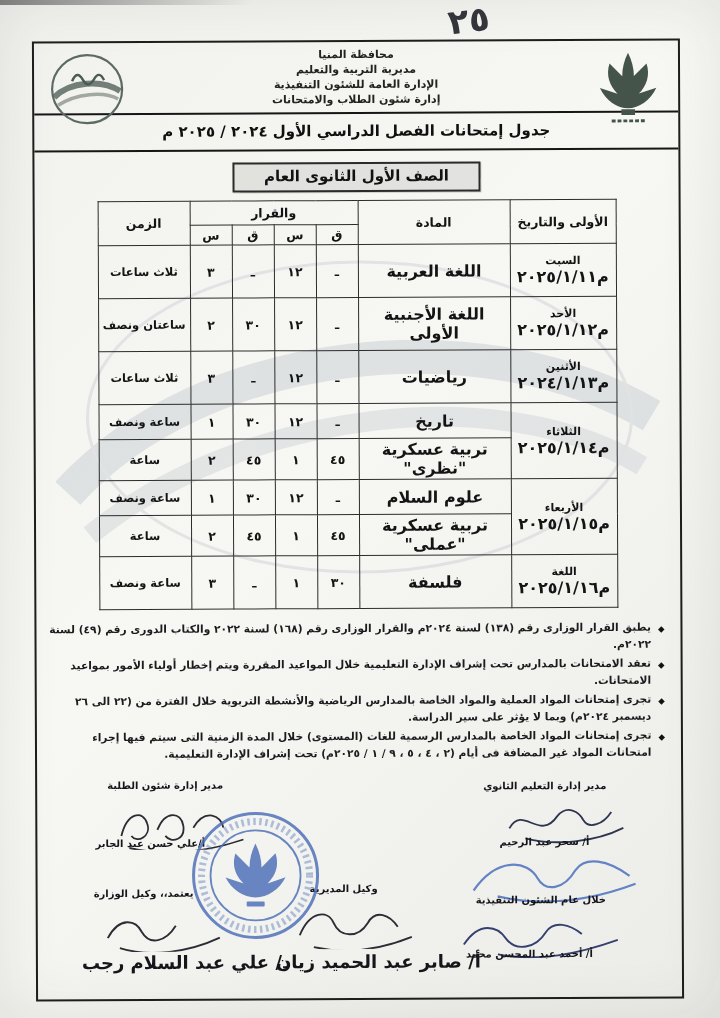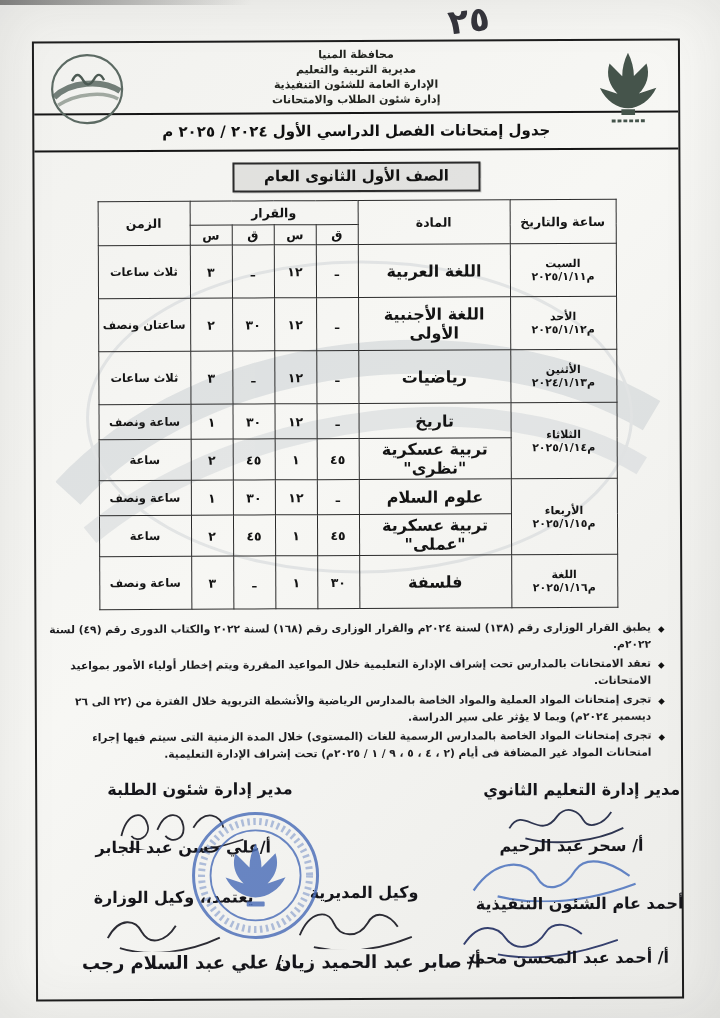--- a/index.html
+++ b/index.html
@@ -48,33 +48,33 @@
   .sched th,.sched td{
     border:1.6px solid #2c2c2c;text-align:center;vertical-align:middle;
     color:#141414;padding:1px 2px;font-weight:bold;
   }
   .sched thead th{font-size:12.5px;}
   .sched .sub-h{height:20px;font-size:12px;}
   .sched .top-h{height:24px;}
   tr.r-single td{height:50px;}
   tr.r-dbl td{height:32px;}
   .day-name{display:block;font-size:11px;font-weight:bold;}
-  .day-date{display:block;font-size:11px;font-weight:bold;margin-top:0;
+  .day-date{display:block;font-size:16px;font-weight:bold;margin-top:0;
     direction:ltr;unicode-bidi:bidi-override;}
   td.subj{font-size:16px;}
   td.tm{font-size:12.5px;}
   td.dur{font-size:11.5px;}
   
   .notes{margin:12px 16px 0 12px;}
   .note{display:flex;gap:7px;font-size:10.7px;font-weight:bold;color:#1c1c1f;
     line-height:1.55;margin-bottom:3px;text-align:right;}
   .note .bullet{font-size:8.5px;margin-top:3px;color:#111;}
   
   .signs{position:relative;height:262px;margin-top:8px;}
-  .sig-label{position:absolute;font-weight:bold;font-size:16px;color:#15151a;white-space:nowrap;}
+  .sig-label{position:absolute;font-weight:bold;font-size:10px;color:#15151a;white-space:nowrap;}
   .sig-label.lg{font-size:18px;}
   .scrib{position:absolute;}
   .stamp{position:absolute;opacity:.82;}
   .wm{position:absolute;z-index:0;pointer-events:none;}
 </style>
 </head>
 <body>
 
 <div class="paper"></div>
 <div class="scan-edge"></div>
@@ -129,21 +129,21 @@
         <col style="width:106px">
           <col style="width:152px">
         <col style="width:42px">
           <col style="width:42px">
           <col style="width:42px">
           <col style="width:42px">
         <col style="width:92px">
       </colgroup>
       <thead>
         <tr class="top-h">
-          <th rowspan="2">ساعة والتاريخ</th>
+          <th rowspan="2">الأولى والتاريخ</th>
           <th rowspan="2">المادة</th>
           <th colspan="4">والقرار</th>
           <th rowspan="2">الزمن</th>
         </tr>
         <tr class="sub-h">
           <th>ق</th>
           <th>س</th>
           <th>ق</th>
           <th>س</th>
         </tr>
@@ -266,21 +266,21 @@
         <svg width="124" height="46" viewBox="0 0 124 46">
             <path d="M4 30 C18 6 34 44 52 18 C62 6 74 14 78 22 C84 32 98 26 106 14 M20 40 C50 48 90 44 118 30" fill="none" stroke="#2e3550" stroke-width="1.8"></path>
           </svg>
       </span>
       <span class="sig-label" style="left:462px;top:66px;">أ/ سحر عبد الرحيم</span>
       <span class="scrib" style="left:430px;top:80px;">
         <svg width="176" height="52" viewBox="0 0 176 52">
             <path d="M6 40 C30 6 60 10 70 28 C78 42 96 40 108 20 C118 6 140 10 162 26 M30 46 C80 58 130 48 168 34" fill="none" stroke="#4a71bd" stroke-width="2.2" opacity="0.85"></path>
           </svg>
       </span>
-      <span class="sig-label" style="left:438px;top:124px;">أحمد عام الشئون التنفيذية</span>
+      <span class="sig-label" style="left:438px;top:124px;">خلال عام الشئون التنفيذية</span>
       <span class="scrib" style="left:420px;top:140px;">
         <svg width="186" height="48" viewBox="0 0 186 48">
             <path d="M6 34 C22 10 40 16 48 28 C58 42 78 38 88 22 C96 10 112 14 124 24 M40 44 C80 52 120 44 160 30" fill="none" stroke="#35406e" stroke-width="1.9"></path>
           </svg>
       </span>
       <span class="sig-label" style="left:428px;top:178px;">أ/ أحمد عبد المحسن محمد</span>
 
       <span class="sig-label" style="left:70px;top:8px;">مدير إدارة شئون الطلبة</span>
       <span class="scrib" style="left:76px;top:28px;">
         <svg width="136" height="50" viewBox="0 0 136 50">

